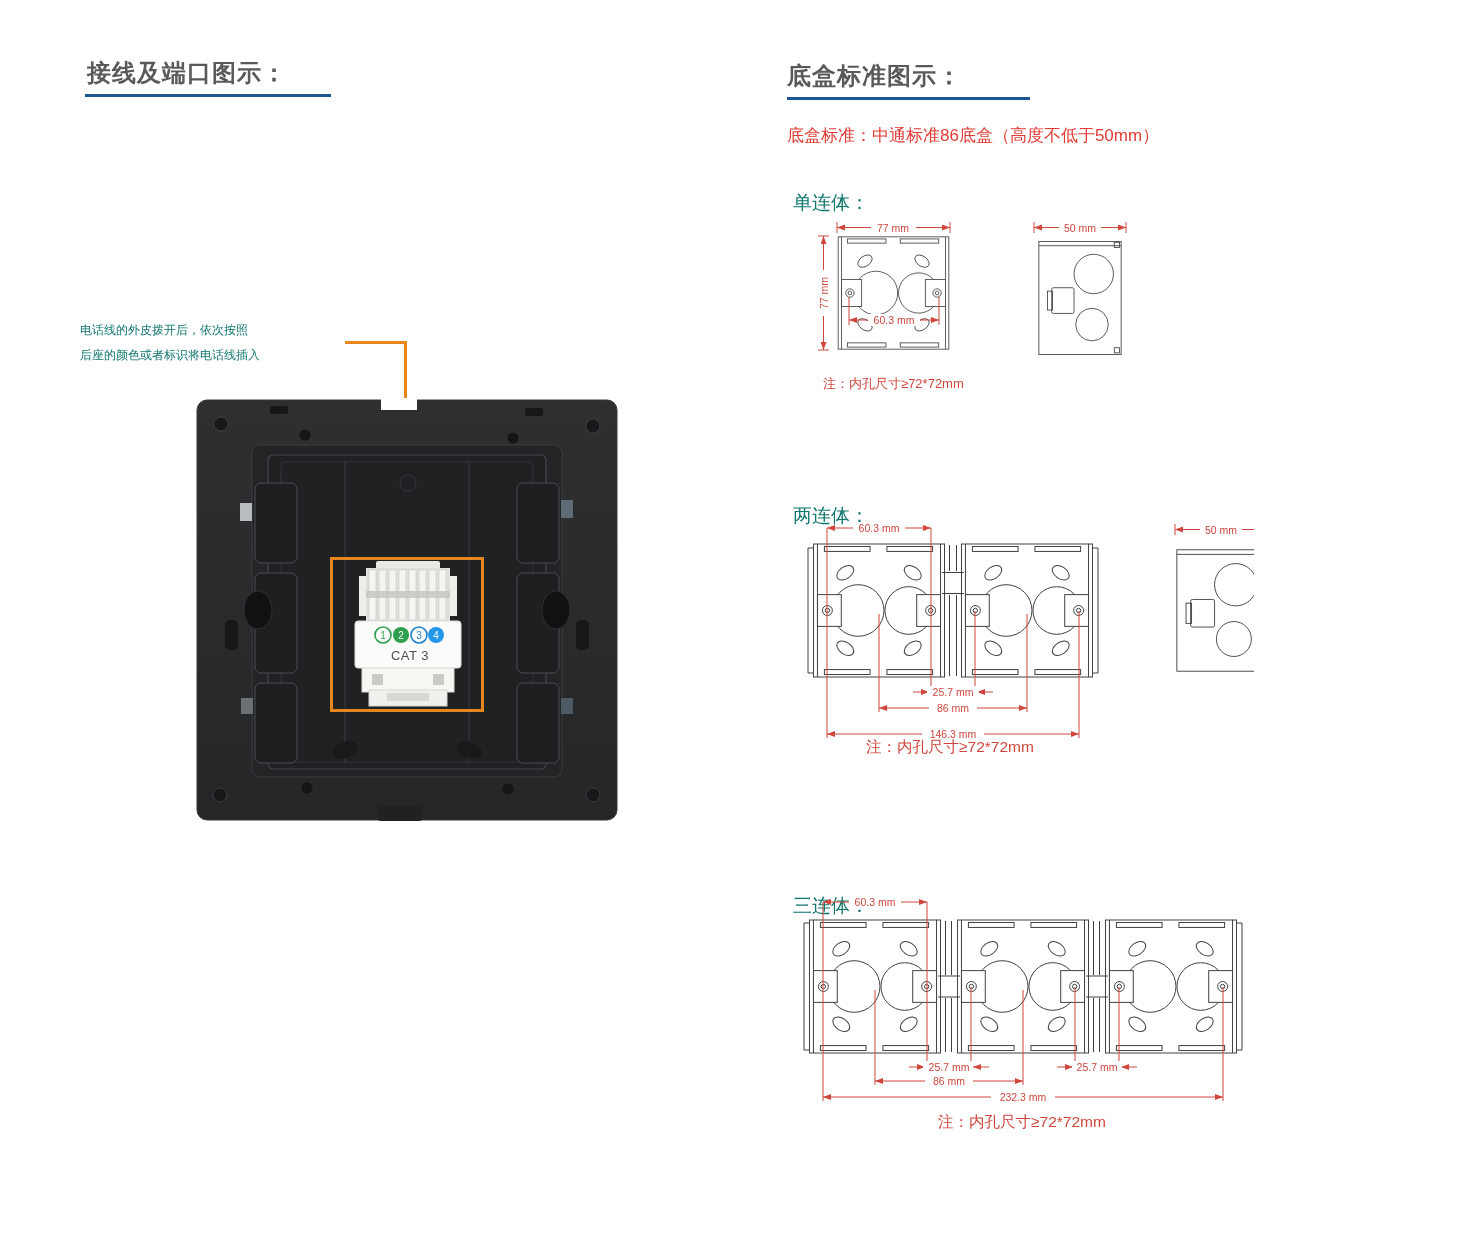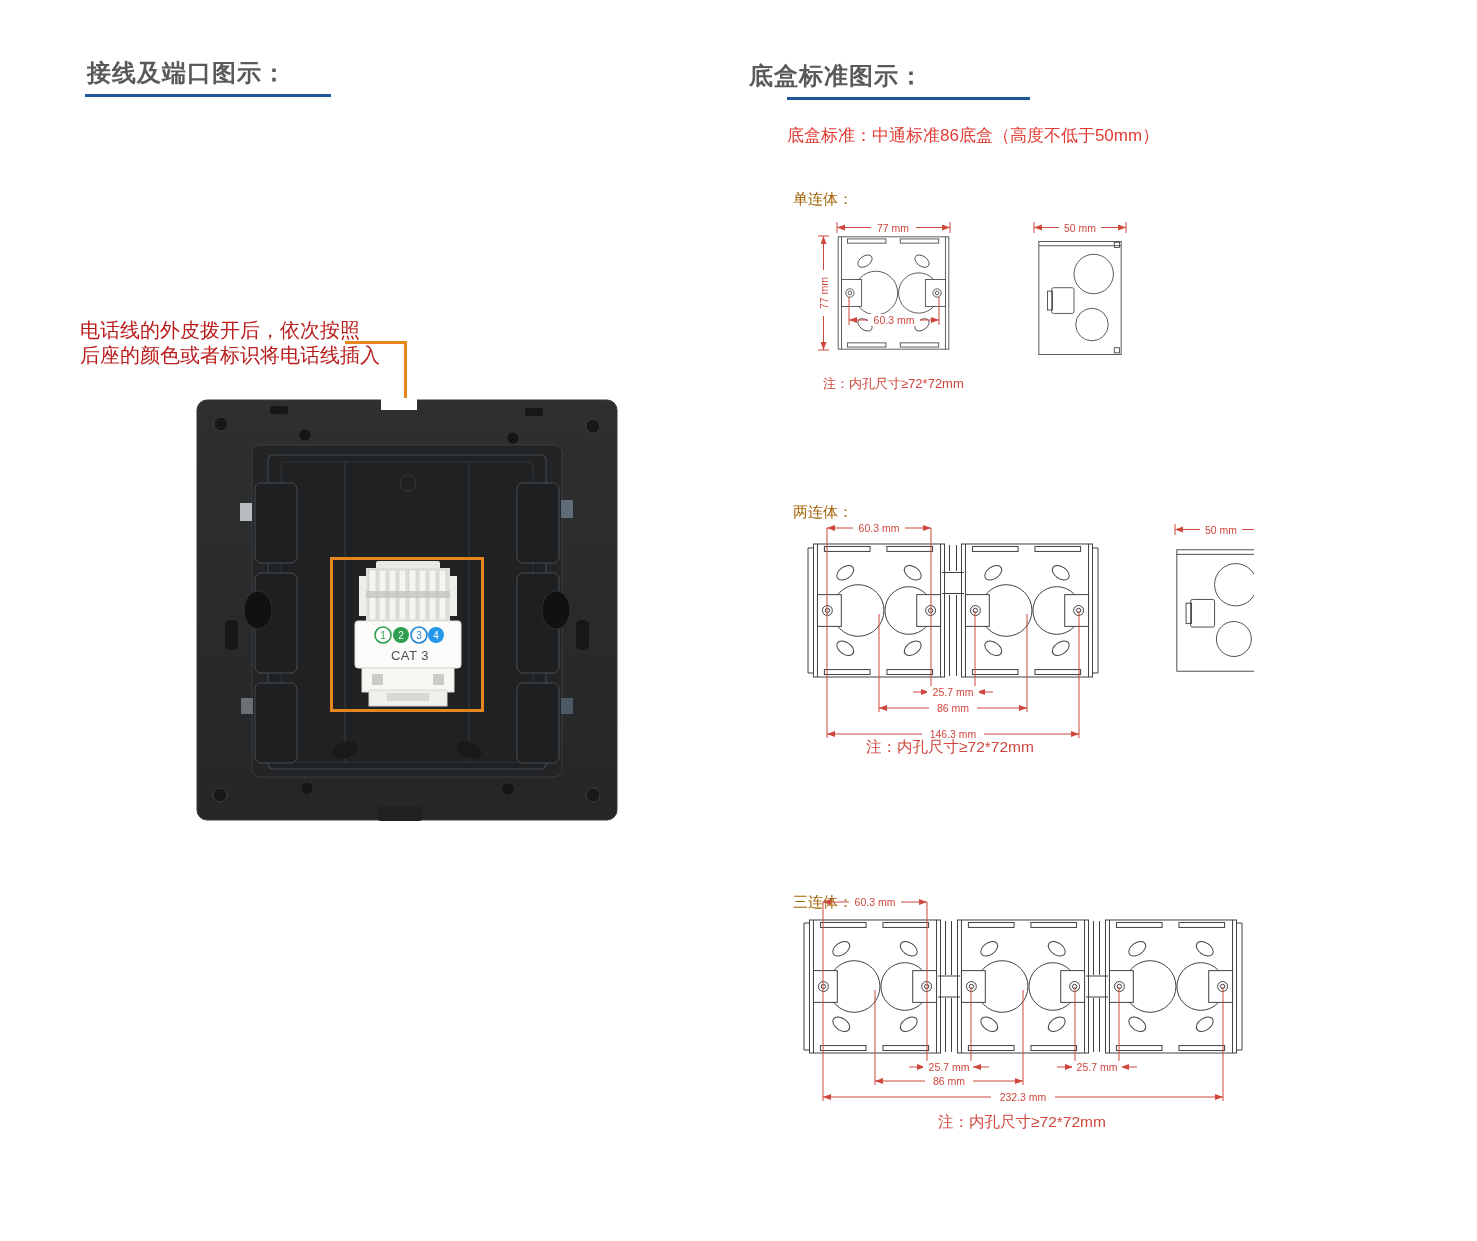--- a/index.html
+++ b/index.html
@@ -1,22 +1,22 @@
 <!DOCTYPE html>
 <html><head>
 <meta charset="utf-8">
 <style>
   html,body{margin:0;padding:0;background:#ffffff;font-family:"Liberation Sans","DejaVu Sans",sans-serif;}
   #canvas{position:relative;width:1254px;height:1241px;background:#ffffff;overflow:hidden;border-radius:26px;}
   .abs{position:absolute;}
   .h-title{font-size:24px;font-weight:700;color:#595959;letter-spacing:1px;white-space:nowrap;}
   .underline{height:3px;background:#1f5795;}
   .subtitle{font-size:17px;color:#e23b34;white-space:nowrap;}
-  .callout{font-size:20px;color:#b91c1c;line-height:25px;white-space:nowrap;}
-  .seclabel{font-size:15px;color:#a16207;white-space:nowrap;}
+  .callout{font-size:12px;color:#0f766e;line-height:25px;white-space:nowrap;}
+  .seclabel{font-size:19px;color:#0f766e;white-space:nowrap;}
   .note-sm{font-size:13px;color:#cf463d;white-space:nowrap;}
   .note-lg{font-size:15.5px;color:#cf463d;white-space:nowrap;}
   .oline{background:#e8861e;}
   .hl-rect{border:3px solid #e8861e;}
   svg .ln{fill:none;stroke:#404040;stroke-width:1;}
   svg .lnw{fill:#ffffff;stroke:#404040;stroke-width:1;}
   svg .red{stroke:#cf463d;stroke-width:1;fill:none;}
   svg .wbg{fill:#ffffff;stroke:none;}
   svg .dimtxt{fill:#cf463d;font-size:10.5px;text-anchor:middle;}
 </style>
@@ -153,21 +153,21 @@
       <rect x="167" y="270" width="92" height="24" fill="#f6f6f3" stroke="#dcdcd8"></rect>
       <rect x="177" y="276" width="11" height="11" fill="#cbcbc6"></rect>
       <rect x="238" y="276" width="11" height="11" fill="#cbcbc6"></rect>
       <rect x="174" y="292" width="78" height="16" fill="#efefec" stroke="#d6d6d2"></rect>
       <rect x="192" y="295" width="42" height="8" fill="#d8d8d3"></rect>
     </g>
   </svg>
 
   <div class="abs hl-rect" style="left:330px;top:557px;width:148px;height:149px"></div>
 
-  <div class="abs h-title" style="left:749px;top:60px">底盒标准图示：</div>
+  <div class="abs h-title" style="left:787px;top:60px">底盒标准图示：</div>
   <div class="abs underline" style="left:787px;top:97px;width:243px"></div>
   <div class="abs subtitle" style="left:787px;top:124px">底盒标准：中通标准86底盒（高度不低于50mm）</div>
 
   <div class="abs seclabel" style="left:793px;top:190px">单连体：</div>
 
   <svg class="abs" style="left:810px;top:213px" width="190" height="180" viewBox="0 0 190 180">
     <use href="#boxface" x="27" y="23" width="113" height="114"></use>
     <line x1="27" y1="9" x2="27" y2="20" class="red"></line>
     <line x1="140" y1="9" x2="140" y2="20" class="red"></line>
     <line x1="27" y1="14.5" x2="140" y2="14.5" class="red" marker-start="url(#arrs)" marker-end="url(#arr)"></line>

